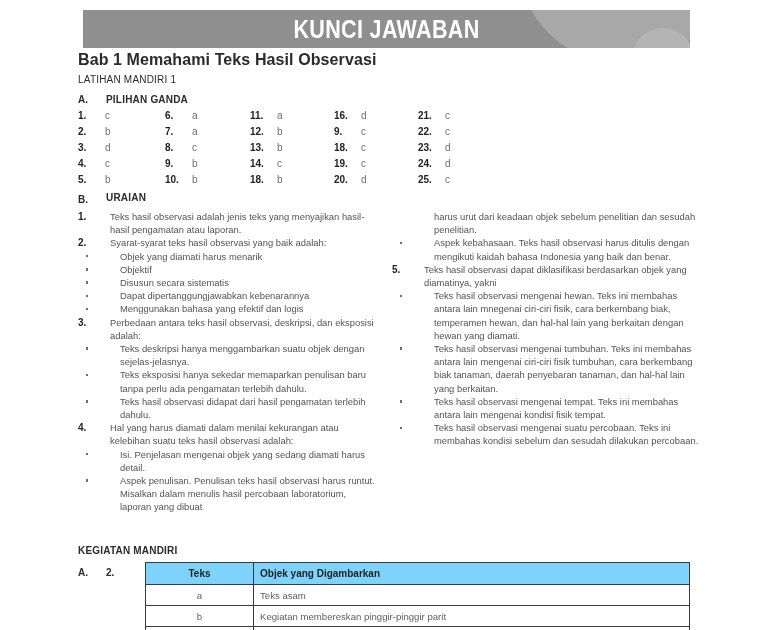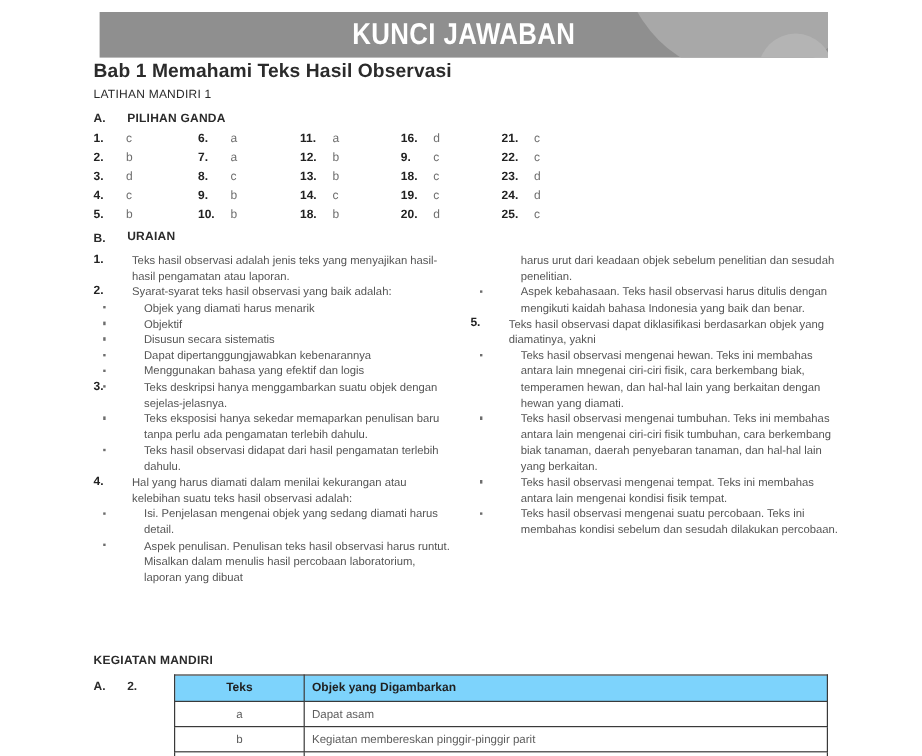--- a/index.html
+++ b/index.html
@@ -386,20 +386,21 @@
     <ul class="bullets">
       <li class="bullet"><span class="bullet-dot"></span><span>Objek yang diamati harus menarik</span></li>
       <li class="bullet"><span class="bullet-dot"></span><span>Objektif</span></li>
       <li class="bullet"><span class="bullet-dot"></span><span>Disusun secara sistematis</span></li>
       <li class="bullet"><span class="bullet-dot"></span><span>Dapat dipertanggungjawabkan kebenarannya</span></li>
       <li class="bullet"><span class="bullet-dot"></span><span>Menggunakan bahasa yang efektif dan logis</span></li>
     </ul>
 
     <div class="q-item">
       <span class="q-num">3.</span>
+      <span class="q-text">Perbedaan antara teks hasil observasi, deskripsi, dan eksposisi adalah:</span>
     </div>
     <ul class="bullets">
       <li class="bullet"><span class="bullet-dot"></span><span>Teks deskripsi hanya menggambarkan suatu objek dengan sejelas-jelasnya.</span></li>
       <li class="bullet"><span class="bullet-dot"></span><span>Teks eksposisi hanya sekedar memaparkan penulisan baru tanpa perlu ada pengamatan terlebih dahulu.</span></li>
       <li class="bullet"><span class="bullet-dot"></span><span>Teks hasil observasi didapat dari hasil pengamatan terlebih dahulu.</span></li>
     </ul>
 
     <div class="q-item">
       <span class="q-num">4.</span>
       <span class="q-text">Hal yang harus diamati dalam menilai kekurangan atau kelebihan suatu teks hasil observasi adalah:</span>
@@ -437,21 +438,21 @@
   <table id="keg-table">
     <thead>
       <tr>
         <th class="c-teks">Teks</th>
         <th class="c-obj">Objek yang Digambarkan</th>
       </tr>
     </thead>
     <tbody>
       <tr>
         <td class="c-teks">a</td>
-        <td class="c-obj">Dapat asam</td>
+        <td class="c-obj">Teks asam</td>
       </tr>
       <tr>
         <td class="c-teks">b</td>
         <td class="c-obj">Kegiatan membereskan pinggir-pinggir parit</td>
       </tr>
       <tr>
         <td class="c-teks">c</td>
         <td class="c-obj">Keadaan Ibu Kota Jakarta setelah diguyur hujan dua hari berturu-turut</td>
       </tr>
     </tbody>

